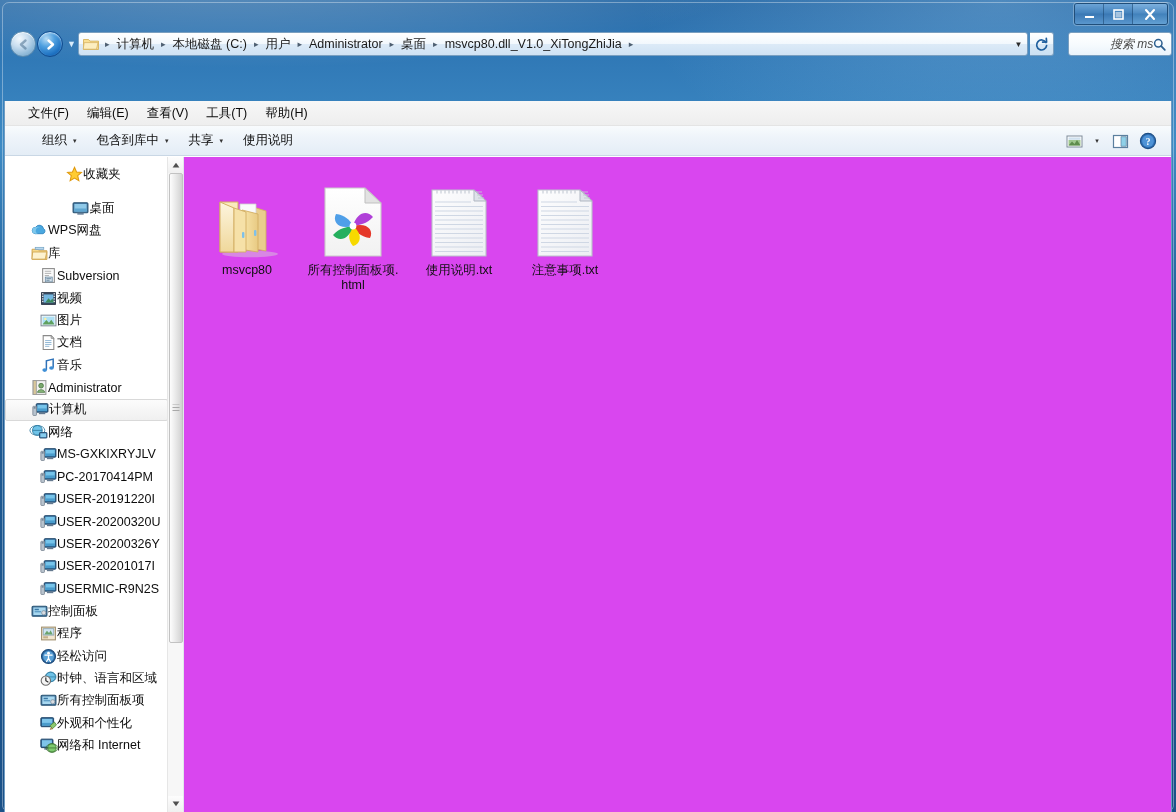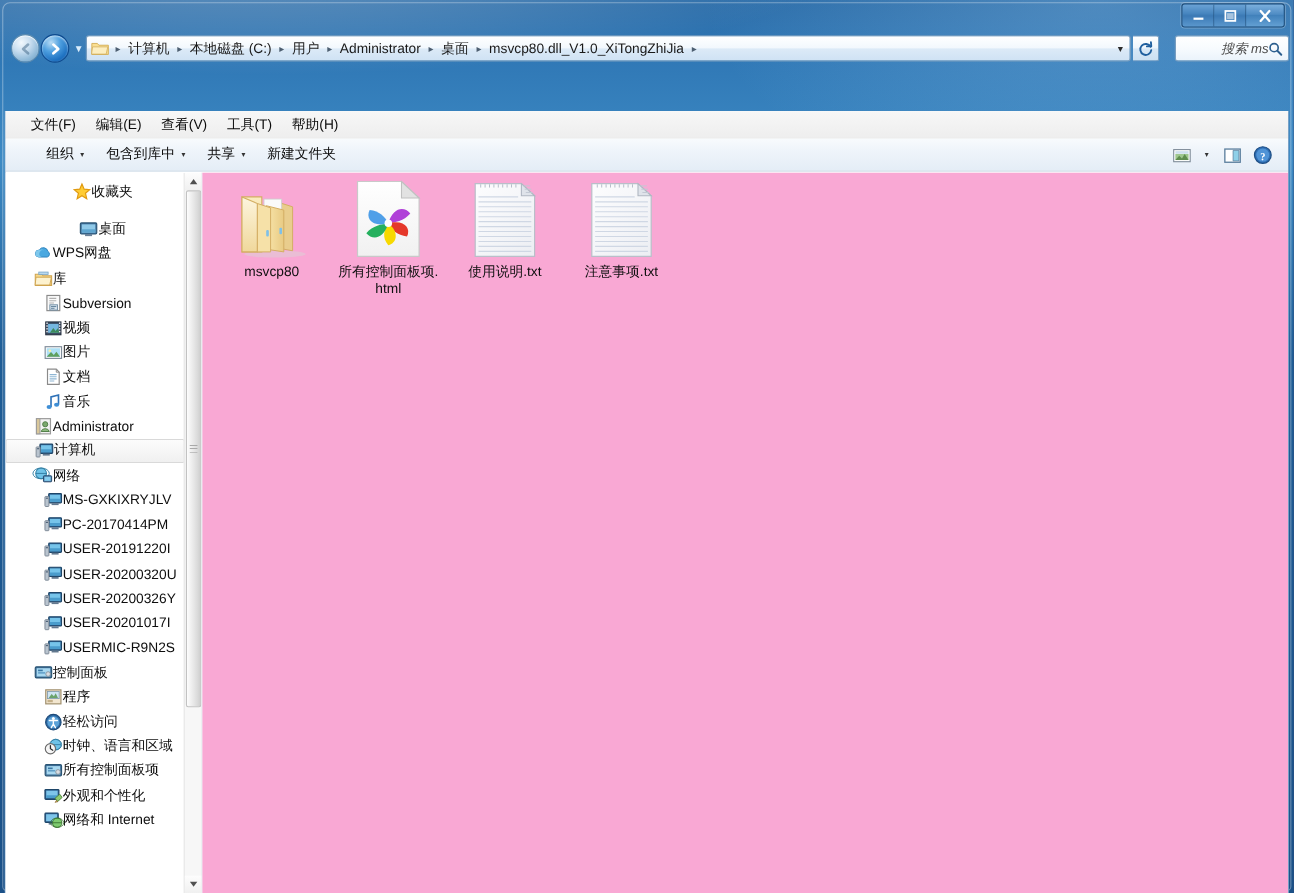--- a/index.html
+++ b/index.html
@@ -151,21 +151,21 @@
   #sb-thumb {
     position:absolute; left:1px; top:16px; width:14px; height:470px;
     background:linear-gradient(90deg,#fdfdfd 0%,#ececec 40%,#dadada 80%,#cfcfcf 100%);
     border:1px solid #c2c2c2; border-radius:2px; cursor:pointer;
   }
   #sb-grip { position:absolute; left:50%; top:50%; transform:translate(-50%,-50%);
     width:7px; height:7px;
     background:repeating-linear-gradient(180deg,#a9a9a9 0 1px, transparent 1px 3px); }
 
   
-  #content { flex:1; background:#f9a8d4; position:relative; padding:0 0 0 10px; }
+  #content { flex:1; background:#d946ef; position:relative; padding:23px 0 0 10px; }
   #filegrid { display:flex; flex-wrap:wrap; align-content:flex-start; }
   .fileitem { width:106px; min-height:110px; display:flex; flex-direction:column;
     align-items:center; padding-top:6px; cursor:default; }
   .fi-icon { width:72px; height:72px; display:flex; align-items:flex-end; justify-content:center; }
   .fi-name { font-size:12.5px; color:#101010; text-align:center; line-height:15px;
     max-width:98px; word-break:break-all; margin-top:5px; padding:0 2px; }
 
   
   #statusbar {
     position:absolute; left:0; bottom:0; width:100%; height:47px;
@@ -277,21 +277,21 @@
       </div>
       <div class="cmditem">
         <span>包含到库中</span>
         <span class="caret">▾</span>
       </div>
       <div class="cmditem">
         <span>共享</span>
         <span class="caret">▾</span>
       </div>
       <div class="cmditem">
-        <span>新建文件夹</span>
+        <span>使用说明</span>
       </div>
 
       <div id="cmd-right">
         <div class="cmdicon">
           <svg width="17" height="15" viewBox="0 0 17 15">
             <rect x="1" y="2" width="15" height="11" fill="#ffffff" stroke="#7f8c99" stroke-width="1"></rect>
             <rect x="2.5" y="6" width="12" height="5.5" fill="#9fc78e"></rect>
             <path d="M2.5,11.5 L6,7.5 L8.5,10 L11,6 L14.5,11.5 z" fill="#5f8d4e"></path>
             <rect x="2.5" y="3.4" width="12" height="2.4" fill="#cfe0ee"></rect>
           </svg>

